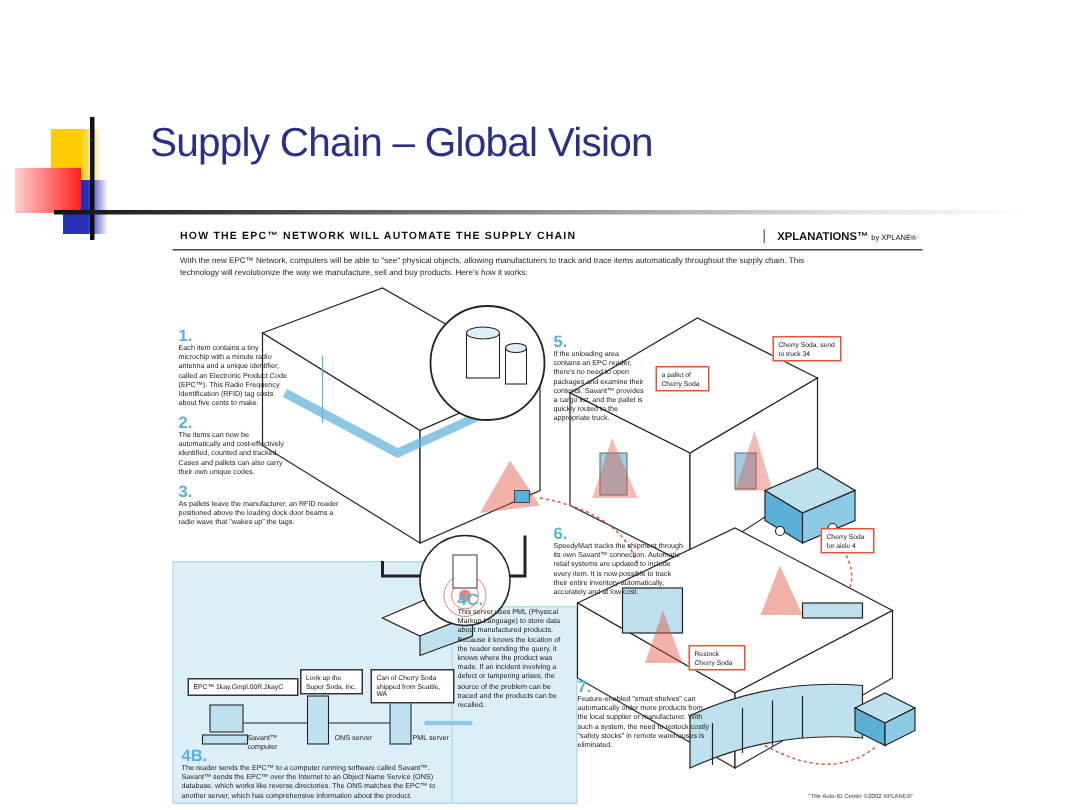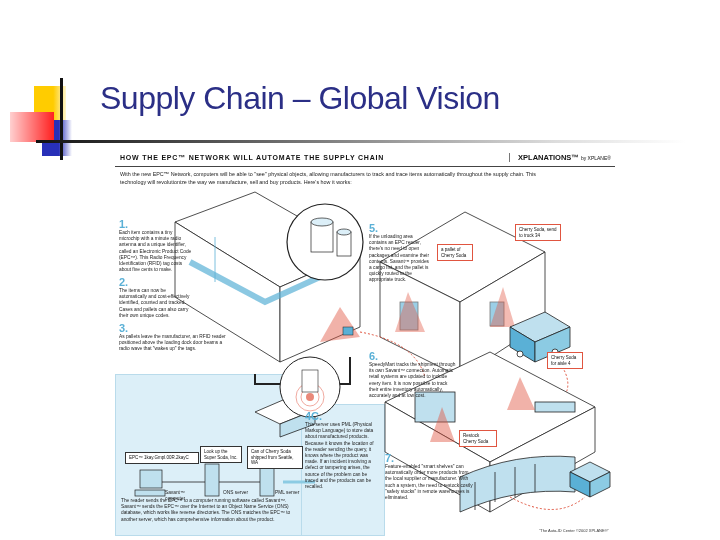--- a/index.html
+++ b/index.html
@@ -3,21 +3,21 @@
 <meta charset="utf-8">
 <style>
   html, body { margin:0; padding:0; }
   body { width:720px; height:540px; background:#ffffff; position:relative; overflow:hidden; font-family:"Liberation Sans", sans-serif; }
   .deco { position:absolute; }
   .sq-yellow { left:34px; top:86px; width:32px; height:36px; background:linear-gradient(90deg,#ffcc00 60%,#fff6cc 100%); }
   .sq-red { left:10px; top:112px; width:44px; height:30px; background:linear-gradient(270deg,#ff2020 0%,#ffd0d0 100%); }
   .sq-blue { left:42px; top:120px; width:30px; height:36px; background:linear-gradient(90deg,#2830b8 55%,#ffffff 100%); }
   .vline { left:60px; top:78px; width:3px; height:82px; background:#111; }
   .hline { left:36px; top:140px; width:650px; height:3px; background:linear-gradient(90deg,#111 0%,#666 35%,#ddd 80%,#fff 100%); }
-  .slide-title { position:absolute; left:100px; top:80px; font-size:32px; color:#2b2f86; letter-spacing:-0.5px; white-space:nowrap; }
+  .slide-title { position:absolute; left:100px; top:80px; font-size:27px; color:#2b2f86; letter-spacing:-0.5px; white-space:nowrap; }
 
   .info { position:absolute; left:115px; top:152px; width:500px; height:385px; background:#fff; }
   .info-header { position:absolute; left:0; top:0; width:500px; height:14px; border-bottom:1px solid #444; }
   .info-title { position:absolute; left:5px; top:2px; font-size:7px; font-weight:bold; letter-spacing:0.8px; color:#111; white-space:nowrap; }
   .brand { position:absolute; right:4px; top:1px; font-size:7.5px; font-weight:bold; color:#111; white-space:nowrap; border-left:1px solid #777; padding-left:8px; }
   .brand small { font-size:5px; font-weight:normal; }
   .intro { position:absolute; left:5px; top:18px; width:440px; font-size:5.4px; line-height:8px; color:#222; }
 
   .step { position:absolute; font-size:4.8px; line-height:6.2px; color:#222; }
   .step .num { display:block; font-size:11px; line-height:12px; color:#5ab0d6; font-weight:bold; }
@@ -155,23 +155,24 @@
   </div>
   <div class="step" style="left:4px;top:124px;width:75px;">
     <span class="num">2.</span>
     <span>The items can now be automatically and cost-effectively identified, counted and tracked. Cases and pallets can also carry their own unique codes.</span>
   </div>
   <div class="step" style="left:4px;top:170px;width:110px;">
     <span class="num">3.</span>
     <span>As pallets leave the manufacturer, an RFID reader positioned above the loading dock door beams a radio wave that "wakes up" the tags.</span>
   </div>
   <div class="step" style="left:6px;top:346px;width:175px;">
+    <span class="num">4B.</span>
     <span>The reader sends the EPC™ to a computer running software called Savant™. Savant™ sends the EPC™ over the Internet to an Object Name Service (ONS) database, which works like reverse directories. The ONS matches the EPC™ to another server, which has comprehensive information about the product.</span>
   </div>
-  <div class="step" style="left:190px;top:258px;width:74px;">
+  <div class="step" style="left:190px;top:242px;width:74px;">
     <span class="num">4C.</span>
     <span>This server uses PML (Physical Markup Language) to store data about manufactured products. Because it knows the location of the reader sending the query, it knows where the product was made. If an incident involving a defect or tampering arises, the source of the problem can be traced and the products can be recalled.</span>
   </div>
   <div class="step" style="left:254px;top:70px;width:62px;">
     <span class="num">5.</span>
     <span>If the unloading area contains an EPC reader, there's no need to open packages and examine their contents. Savant™ provides a cargo list, and the pallet is quickly routed to the appropriate truck.</span>
   </div>
   <div class="step" style="left:254px;top:198px;width:88px;">
     <span class="num">6.</span>
     <span>SpeedyMart tracks the shipment through its own Savant™ connection. Automatic retail systems are updated to include every item. It is now possible to track their entire inventory automatically, accurately and at low cost.</span>

